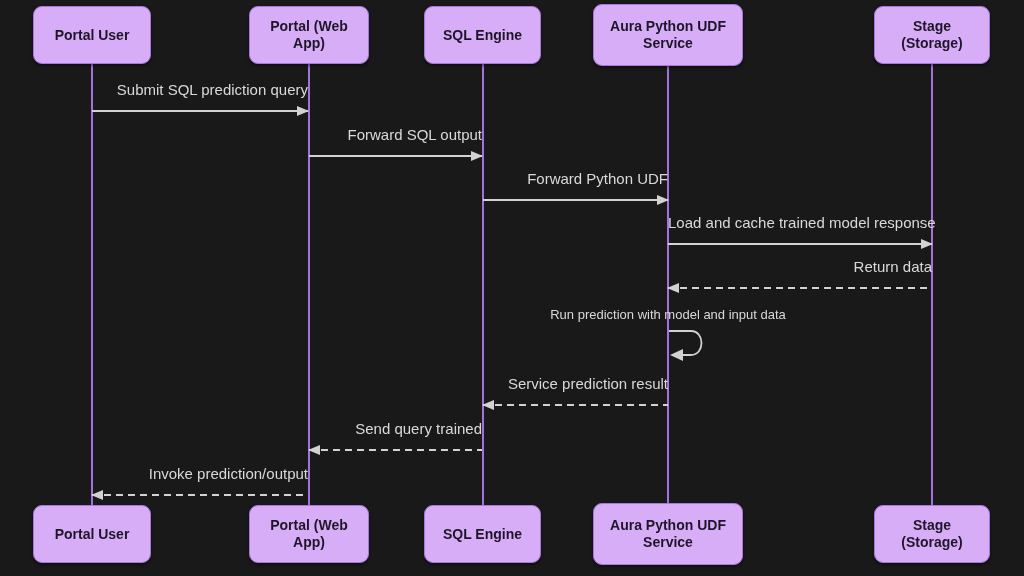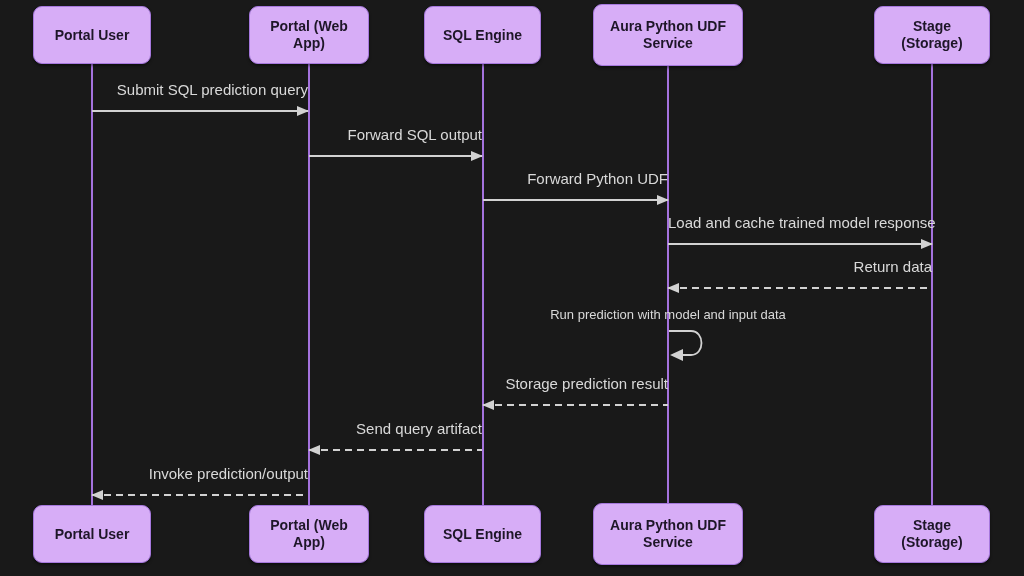--- a/index.html
+++ b/index.html
@@ -145,28 +145,28 @@
     </div>
   </div>
 
   <div class="self-label" style="left:668px;top:307px;">Run prediction with model and input data</div>
   <svg class="self-loop" style="left:669px;top:328px;" width="44" height="34" viewBox="0 0 44 34">
     <path d="M 0 3 H 22 C 36 3 36 27 22 27 H 14" fill="none" stroke="#d2d2d2" stroke-width="1.8"></path>
     <polygon points="1,27 14,21 14,33" fill="#d2d2d2"></polygon>
   </svg>
 
   <div class="msg" style="left:483px;top:376px;width:185px;">
-    <div class="msg-label">Storage prediction result</div>
+    <div class="msg-label">Service prediction result</div>
     <div class="msg-line line-dashed">
       <span class="ah ah-left"></span>
     </div>
   </div>
 
   <div class="msg" style="left:309px;top:421px;width:173px;">
-    <div class="msg-label">Send query artifact</div>
+    <div class="msg-label">Send query trained</div>
     <div class="msg-line line-dashed">
       <span class="ah ah-left"></span>
     </div>
   </div>
 
   <div class="msg" style="left:92px;top:466px;width:216px;">
     <div class="msg-label">Invoke prediction/output</div>
     <div class="msg-line line-dashed">
       <span class="ah ah-left"></span>
     </div>

